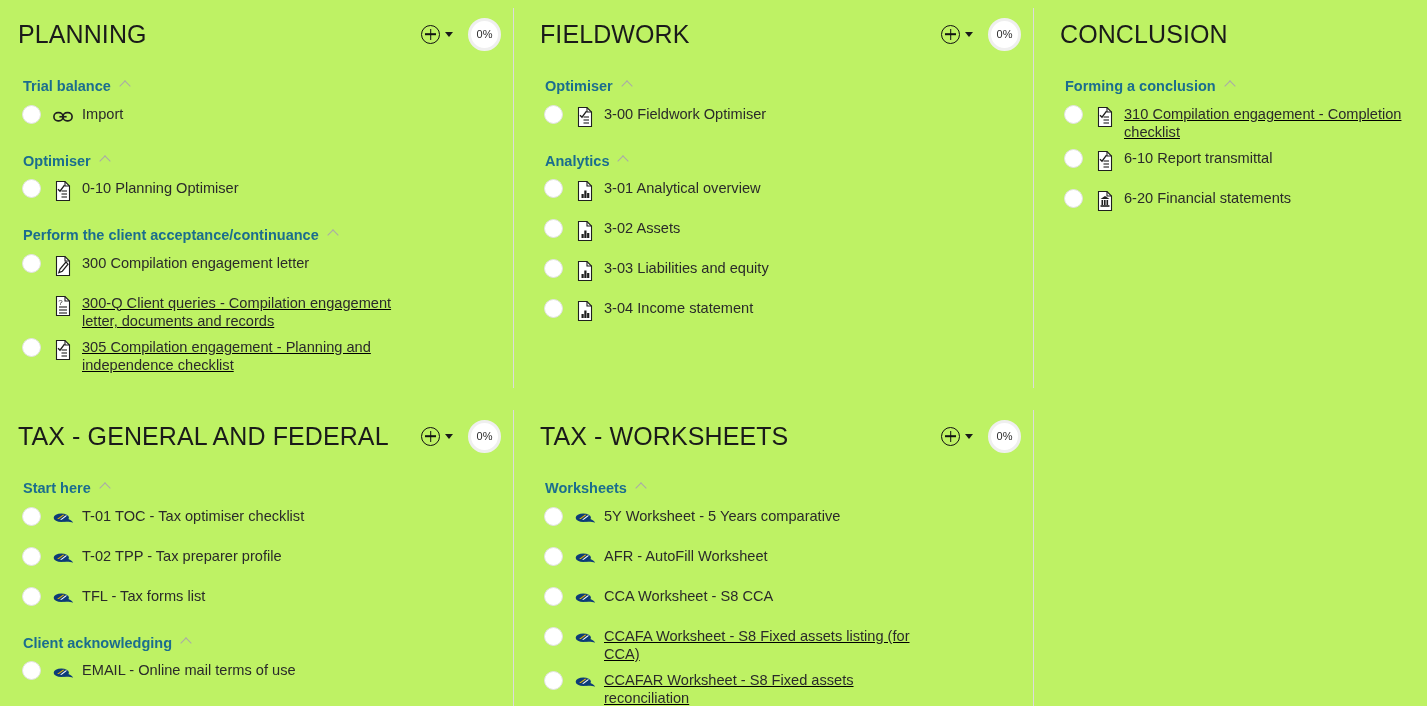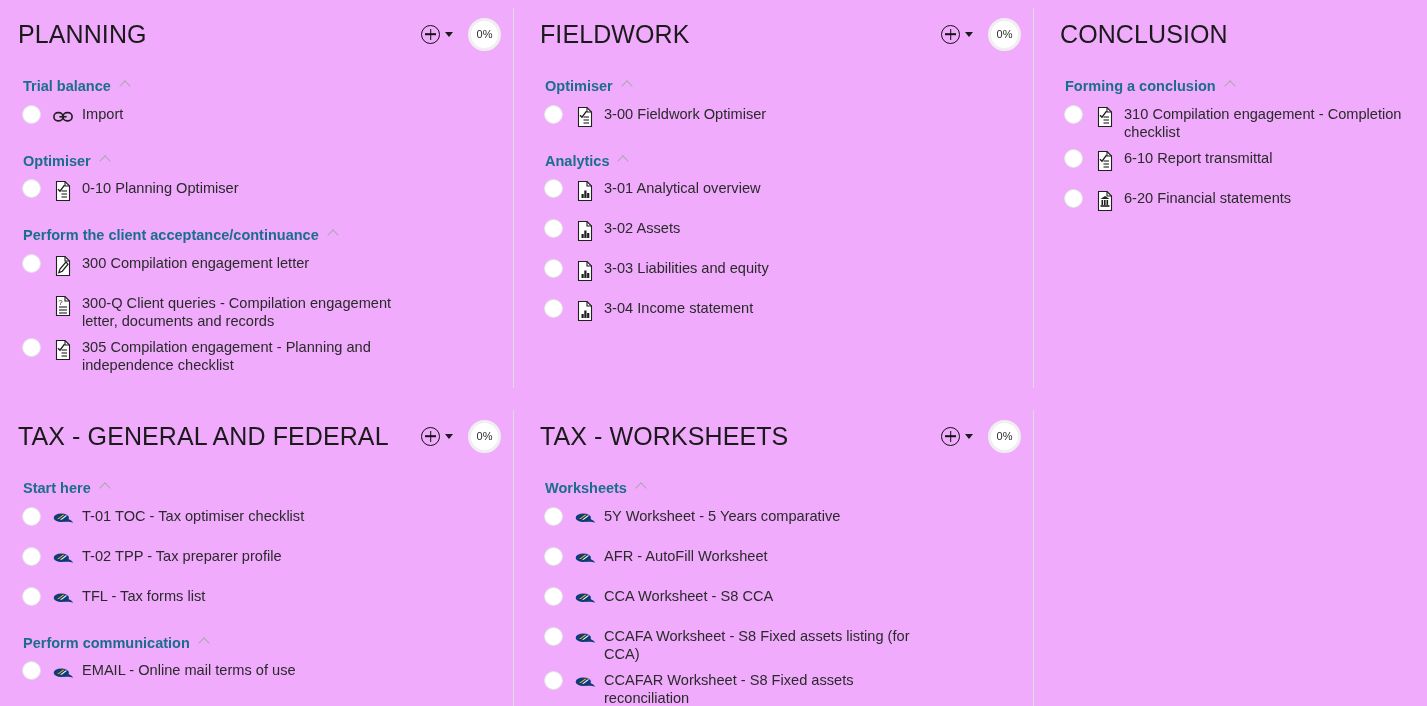--- a/index.html
+++ b/index.html
@@ -6,21 +6,21 @@
   html, body {
     margin: 0; padding: 0;
     width: 1427px; height: 706px;
     background: #ffffff;
     font-family: "Liberation Sans", sans-serif;
     overflow: hidden;
   }
   .board {
     position: relative;
     width: 1427px; height: 706px;
-    background: #f0abfc;
+    background: #bef264;
   }
 
   
   .vrule {
     position: absolute;
     width: 1px;
     background: #dcdcdc;
   }
 
   
@@ -131,21 +131,21 @@
   }
 
   
   .row {
     display: flex;
     align-items: flex-start;
     min-height: 40px;
     padding: 2px 10px 2px 22px;
     cursor: pointer;
   }
-  .row.tall { min-height: 44px; }
+  .row.tall { min-height: 44px; text-decoration: underline; }
   .check {
     flex: 0 0 auto;
     width: 19px; height: 19px;
     border-radius: 50%;
     border: 1.7px solid #e2e2e2;
     background: #fff;
     margin-right: 11px;
     cursor: pointer;
   }
   .check.blank { visibility: hidden; }
@@ -460,21 +460,21 @@
             <svg width="23" height="13" viewBox="0 0 26 14">
               <ellipse cx="11" cy="6" rx="9" ry="5" fill="#0d3c78"></ellipse>
               <path d="M6 7.5 L13 2.5 L15 2.5 L8 7.5 Z" fill="#f2b705"></path>
               <path d="M9.5 8.5 L16 3.5 L18 3.5 L11.5 8.5 Z" fill="#ffffff"></path>
               <path d="M18 7 C22 8.5 24 10 25 12 C21 10.5 16 10.8 12 11.2 C15 10.2 17 9 18 7 Z" fill="#0d3c78"></path>
             </svg>
           </span>
           <span class="row-label">TFL - Tax forms list</span>
         </div>
         <div class="group-header">
-          <span class="group-title">Perform communication</span>
+          <span class="group-title">Client acknowledging</span>
           <span class="chev"></span>
         </div>
         <div class="row">
           <span class="check"></span>
           <span class="row-icon">
             <svg width="23" height="13" viewBox="0 0 26 14">
               <ellipse cx="11" cy="6" rx="9" ry="5" fill="#0d3c78"></ellipse>
               <path d="M6 7.5 L13 2.5 L15 2.5 L8 7.5 Z" fill="#f2b705"></path>
               <path d="M9.5 8.5 L16 3.5 L18 3.5 L11.5 8.5 Z" fill="#ffffff"></path>
               <path d="M18 7 C22 8.5 24 10 25 12 C21 10.5 16 10.8 12 11.2 C15 10.2 17 9 18 7 Z" fill="#0d3c78"></path>

